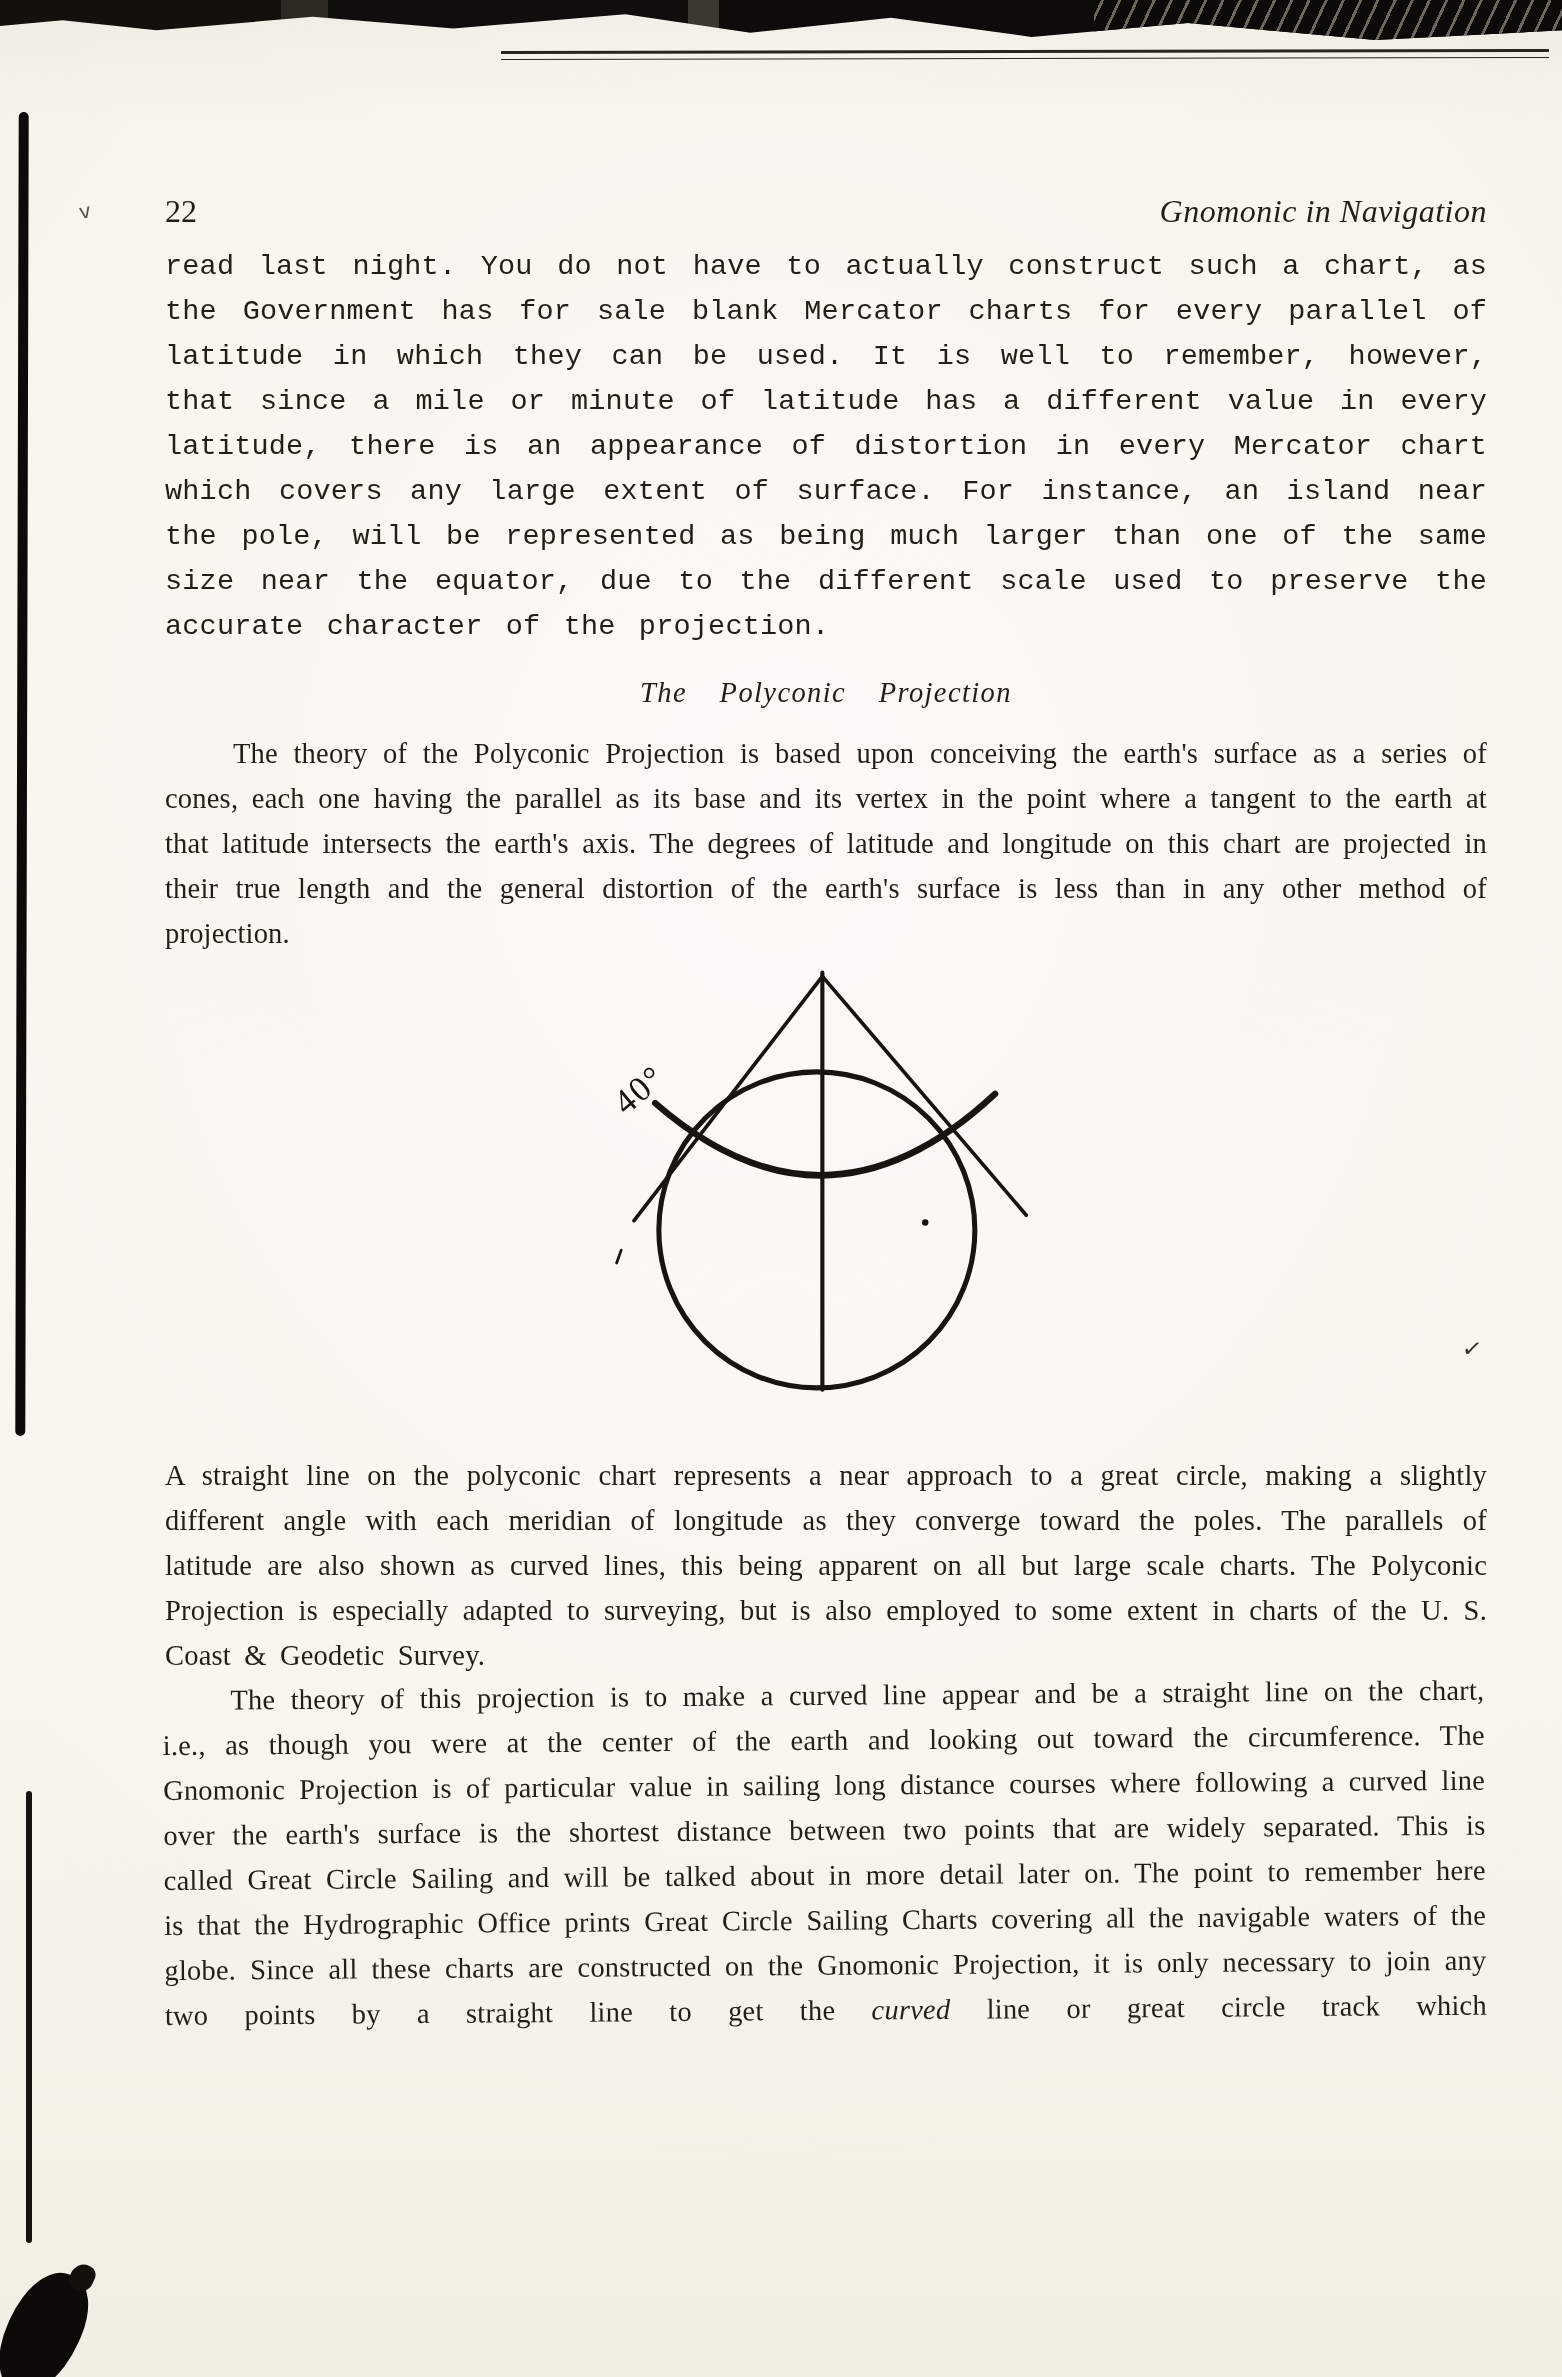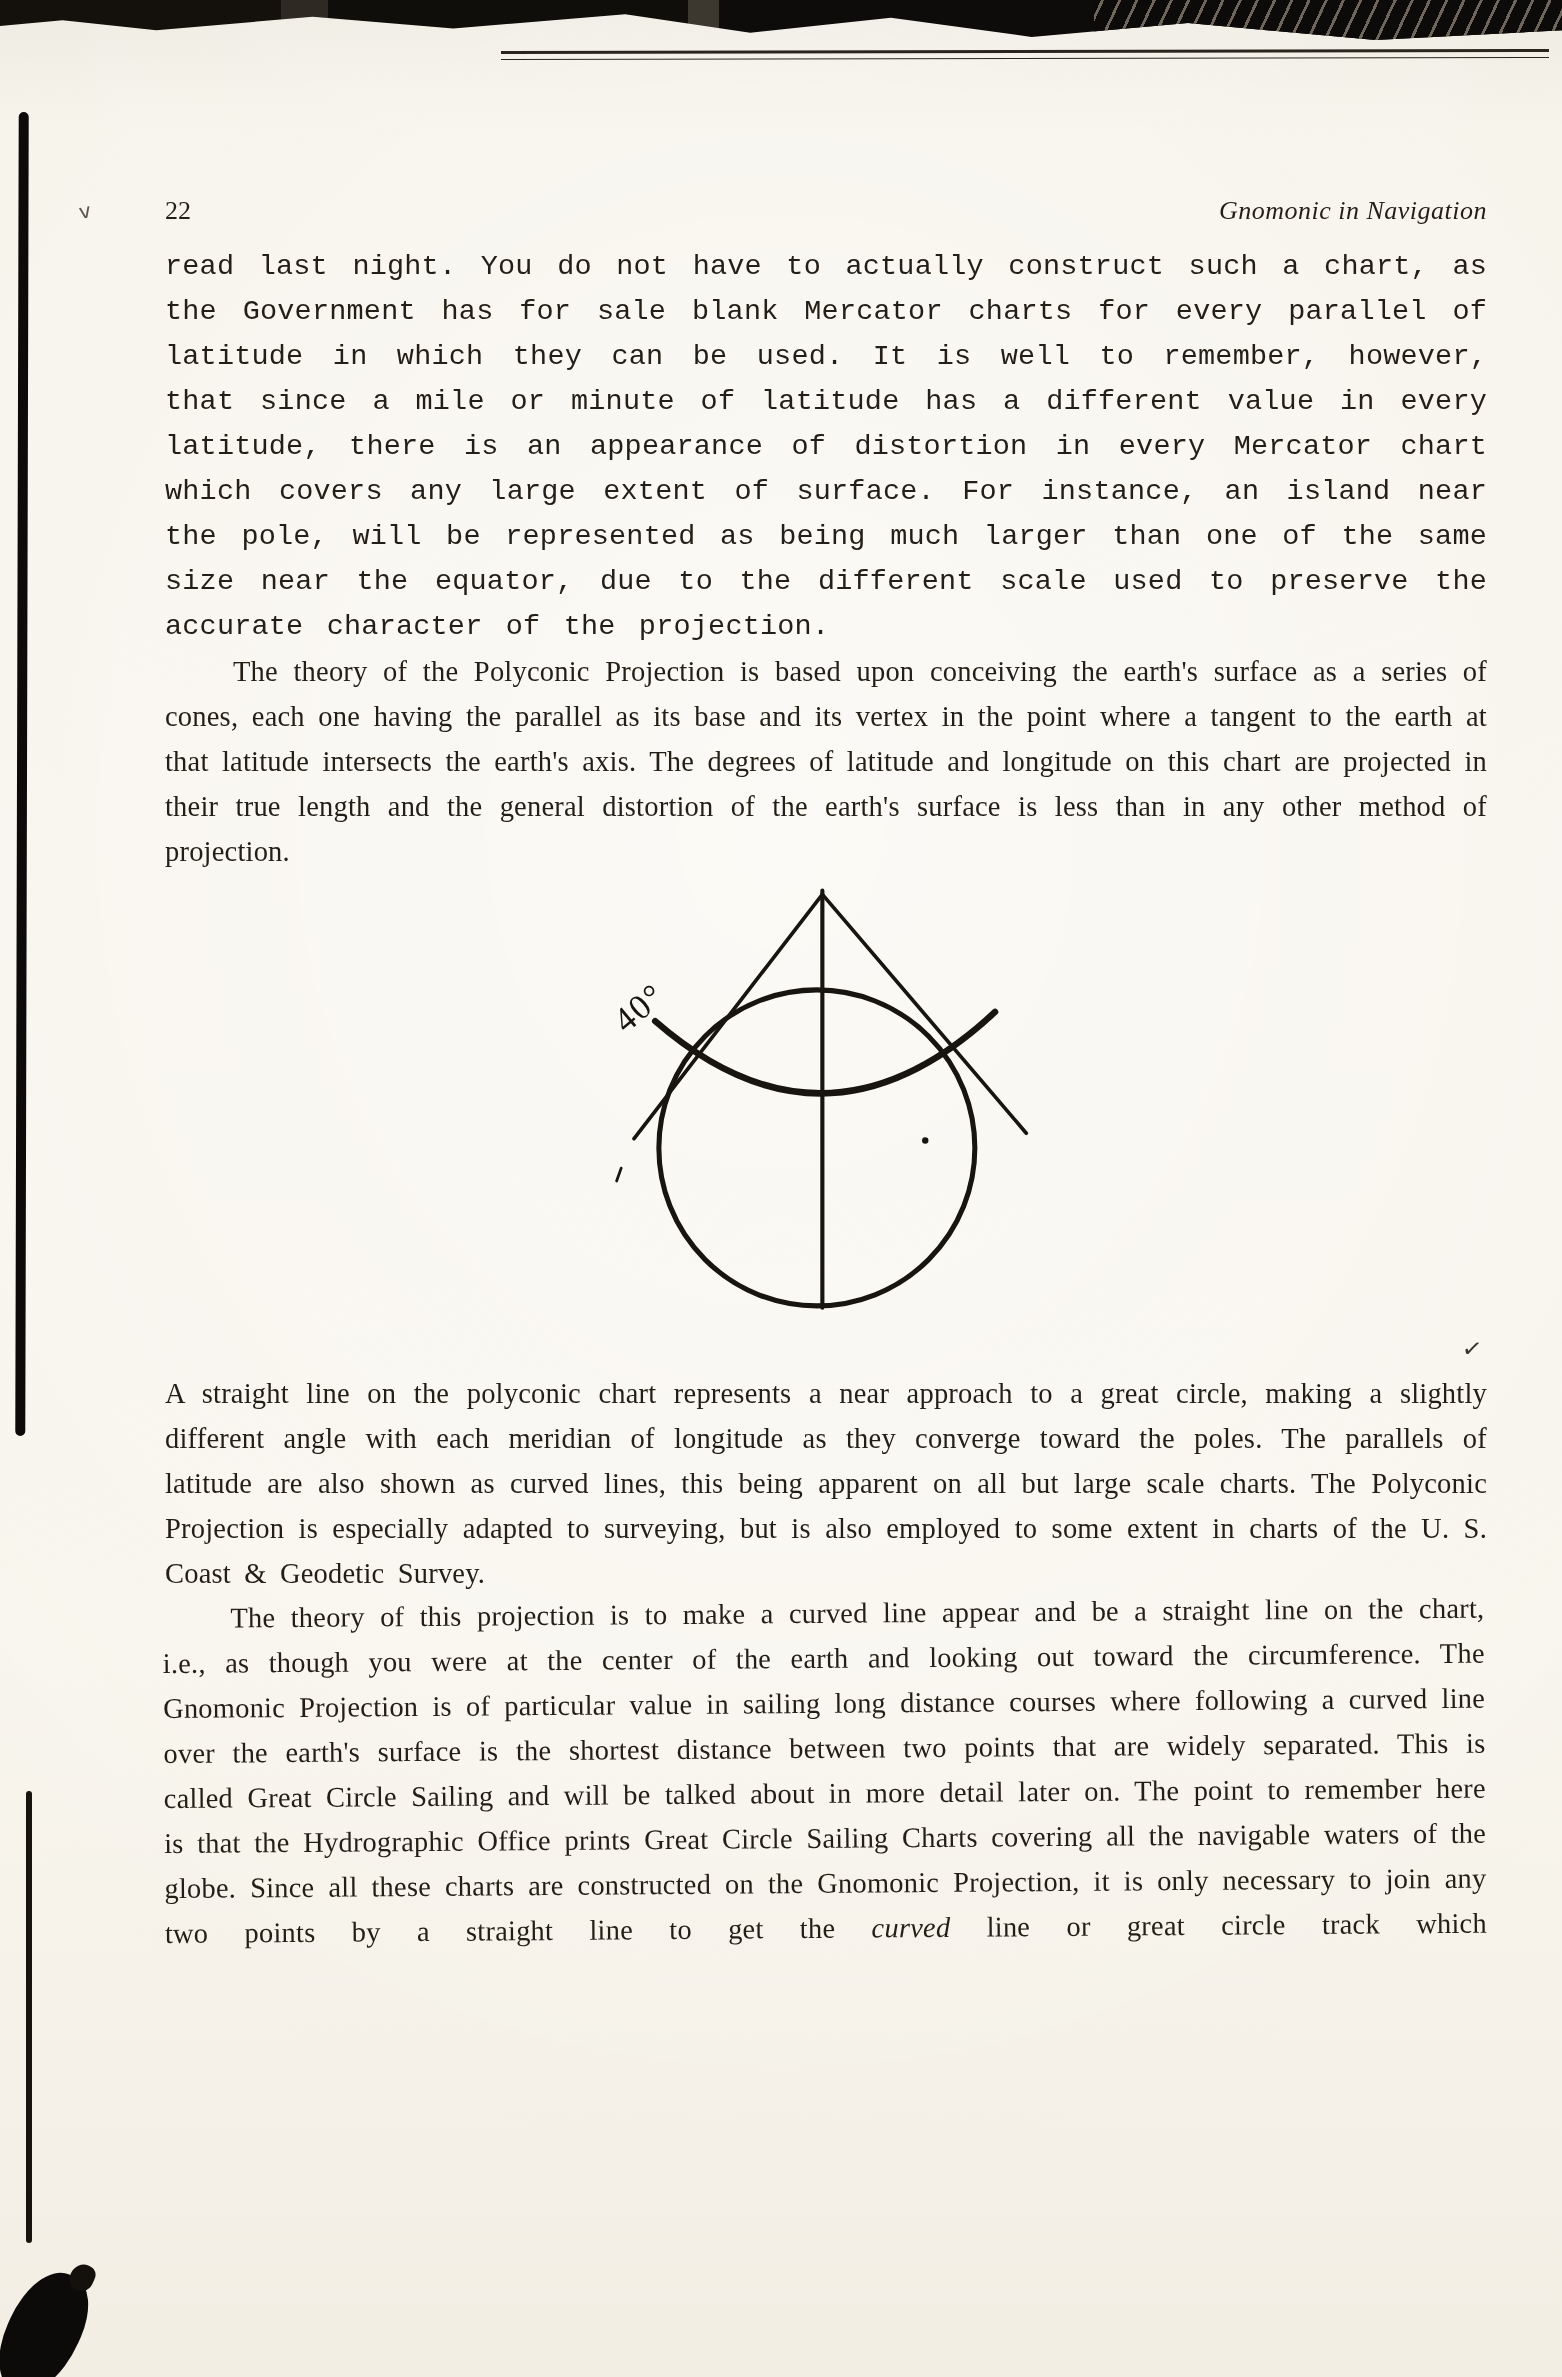--- a/index.html
+++ b/index.html
@@ -38,21 +38,21 @@
   .corner-blob::after {
     content: ""; position: absolute; left: 37px; top: -16.5px; width: 24px; height: 27.6px;
     background: #14110d; border-radius: 60% 40% 50% 50%;
   }
   .artifact { position: absolute; font-family: "DejaVu Sans", sans-serif; }
   .artifact.a1 { left: 79px; top: 199px; font-size: 20px; color: #5c554a; transform: rotate(-10deg); }
   .artifact.a2 { left: 1462px; top: 1335px; font-size: 24px; color: #38332a; transform: rotate(8deg); }
 
   
   .content { position: absolute; left: 165px; top: 189px; width: 1322px; }
-  .page-header { display: flex; justify-content: space-between; align-items: baseline; font-size: 26px; line-height: 44px; }
+  .page-header { display: flex; justify-content: space-between; align-items: baseline; font-size: 32px; line-height: 44px; }
   .running-title { font-style: italic; letter-spacing: 0.5px; }
   .para {
     font-size: 28.5px; line-height: 45px; margin: 0;
     text-align: justify; word-spacing: 6px; letter-spacing: 0.2px;
   }
   .para.indent { text-indent: 68px; }
   .p1 { margin-top: 11px; font-family: Liberation Mono, monospace; }
   .p3 { margin-top: 12px; }
   .section-heading {
     font-size: 28.5px; font-weight: normal; font-style: italic; text-align: center;
@@ -83,20 +83,21 @@
 
   <div class="content">
 
     <div class="page-header">
       <span class="page-number">22</span>
       <span class="running-title">Gnomonic in Navigation</span>
     </div>
 
     <p class="para p1">read last night.  You do not have to actually construct such a chart, as the Government has for sale blank Mercator charts for every parallel of latitude in which they can be used.  It is well to remember, however, that since a mile or minute of latitude has a different value in every latitude, there is an appearance of distortion in every Mercator chart which covers any large extent of surface.  For instance, an island near the pole, will be represented as being much larger than one of the same size near the equator, due to the different scale used to preserve the accurate character of the projection.</p>
 
+    <h2 class="section-heading">The Polyconic Projection</h2>
 
     <p class="para indent">The theory of the Polyconic Projection is based upon conceiving the earth's surface as a series of cones, each one having the parallel as its base and its vertex in the point where a tangent to the earth at that latitude intersects the earth's axis. The degrees of latitude and longitude on this chart are projected in their true length and the general distortion of the earth's surface is less than in any other method of projection.</p>
 
     <div class="figure">
       <svg width="519" height="471" viewBox="0 0 565 512">
         <g stroke="#181510" fill="none" stroke-linecap="round">
           <line x1="278" y1="8" x2="278" y2="462" stroke-width="4.5"></line>
           <circle cx="272" cy="288" r="172" stroke-width="5.5"></circle>
           <line x1="278" y1="12" x2="73" y2="278" stroke-width="4"></line>
           <line x1="278" y1="12" x2="500" y2="272" stroke-width="4"></line>

